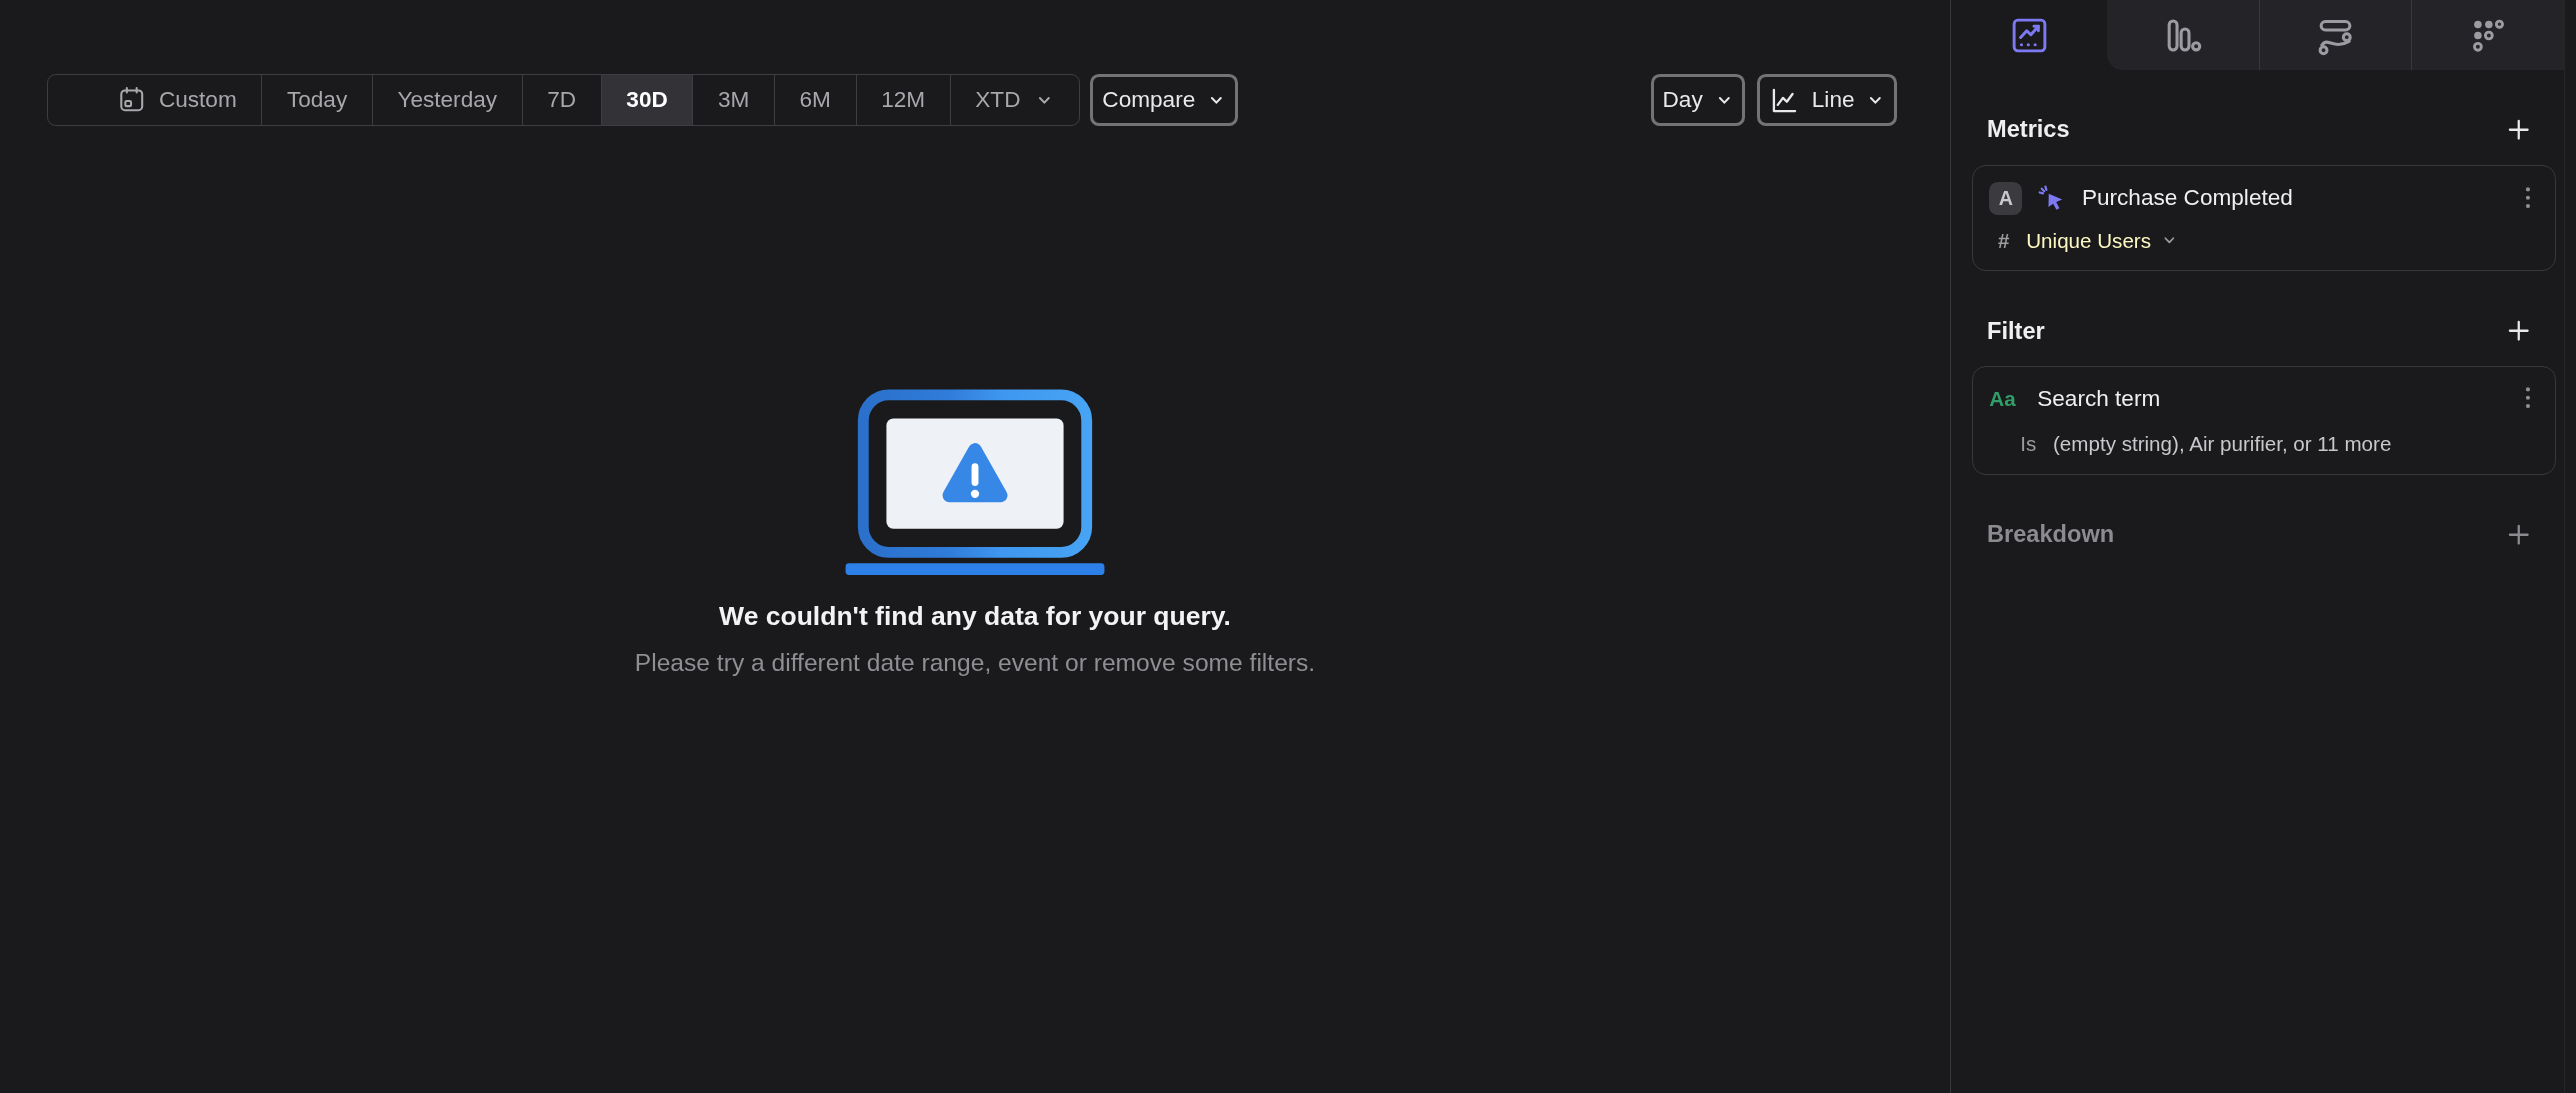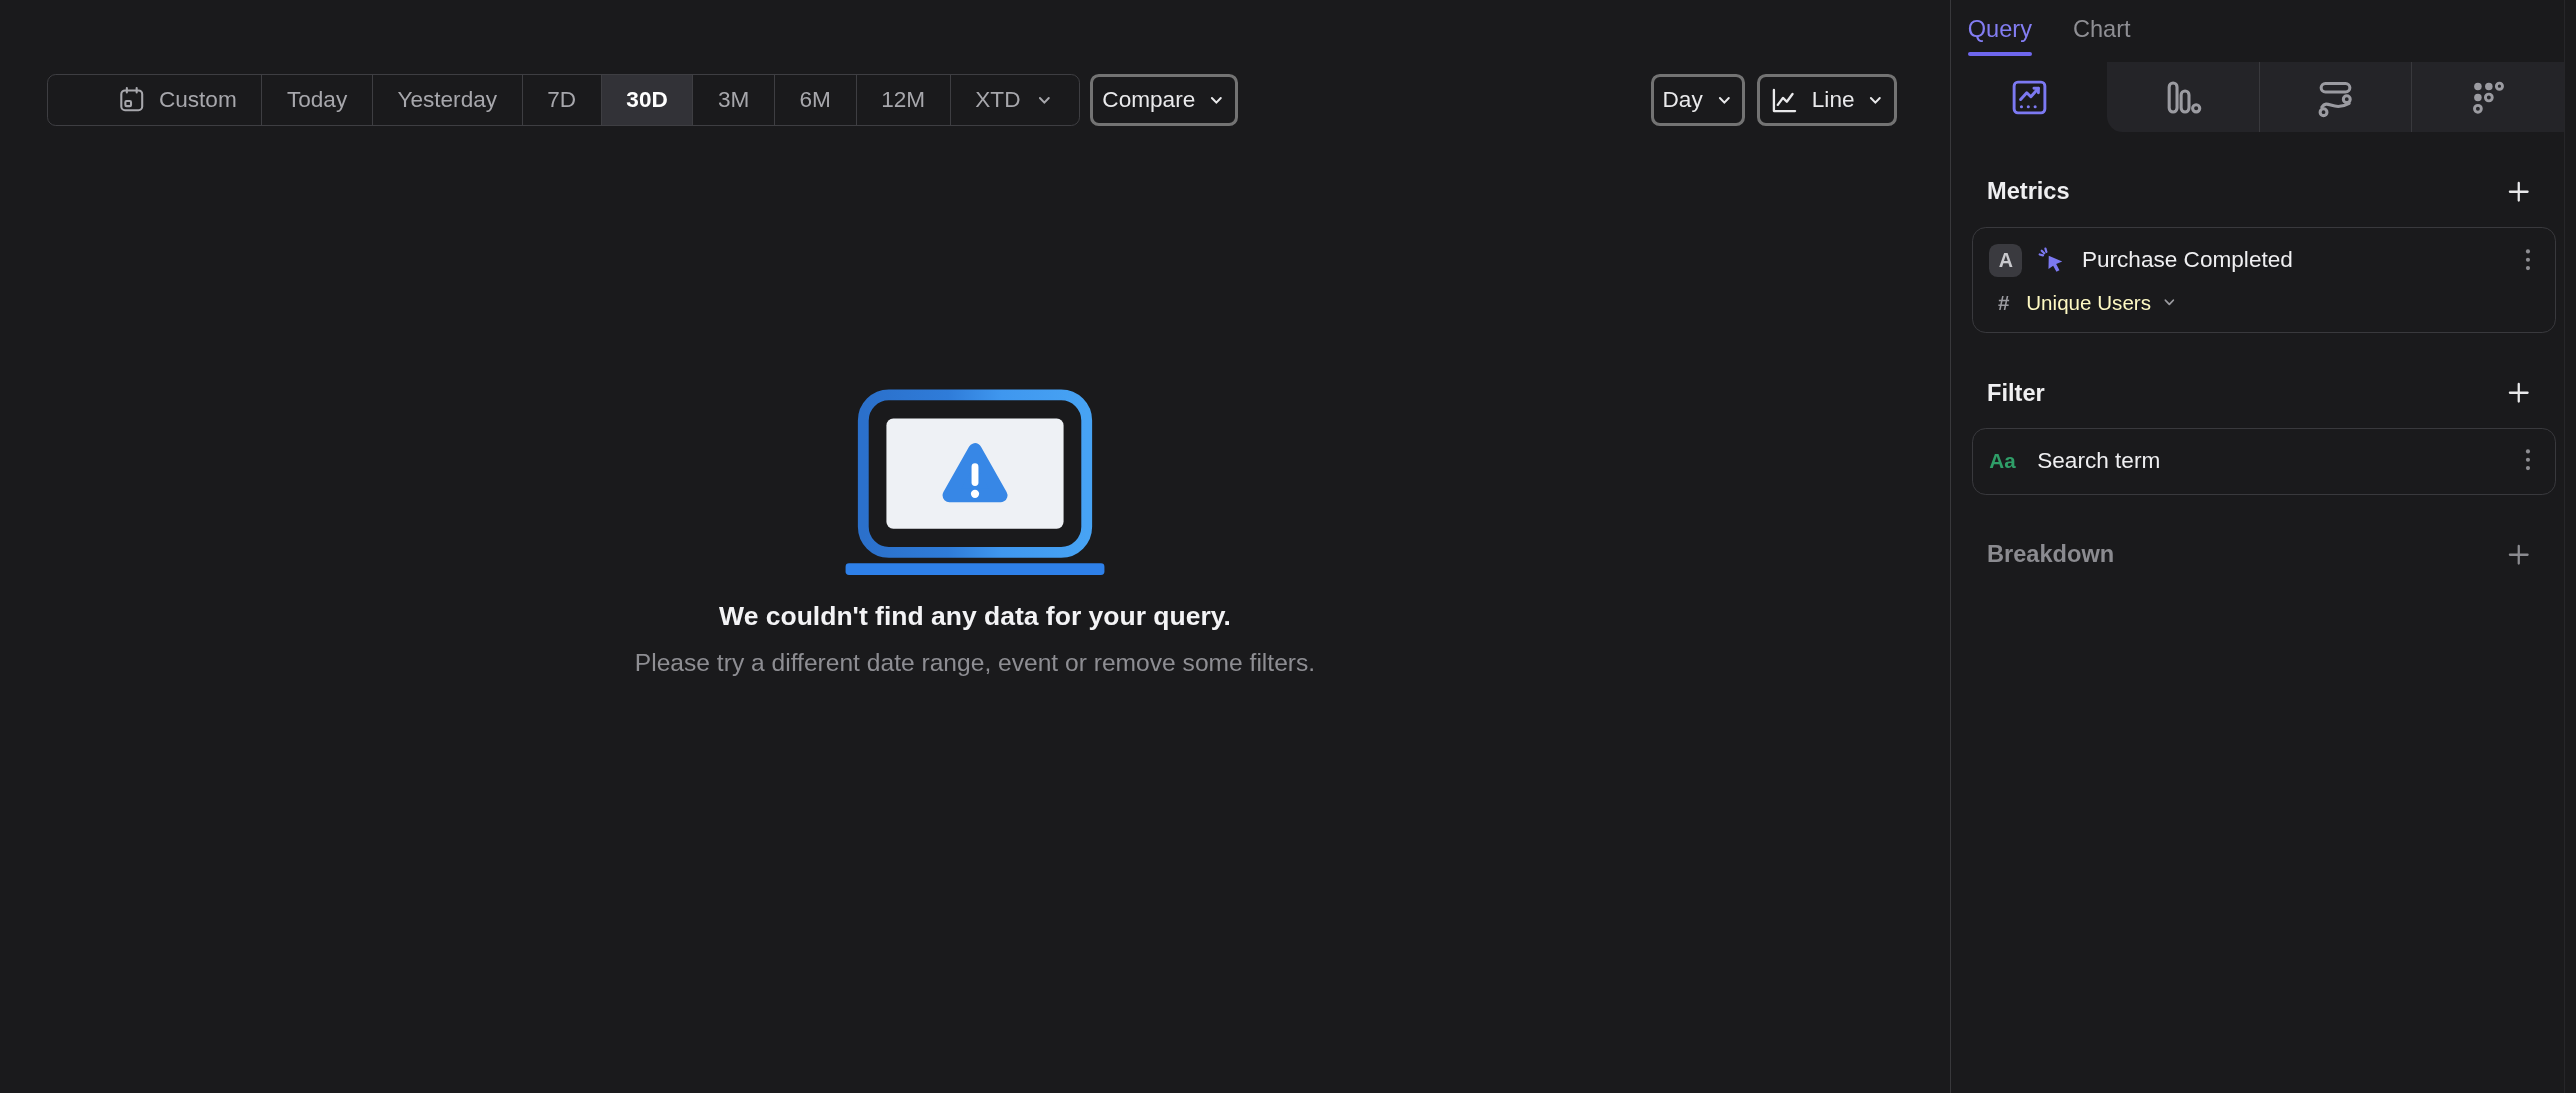--- a/index.html
+++ b/index.html
@@ -228,28 +228,20 @@
           <rect x="0.5" y="177" width="263" height="12" rx="3.5" fill="#2e80e9"></rect>
         </svg>
       </span>
       <div class="empty-title">We couldn't find any data for your query.</div>
       <div class="empty-sub">Please try a different date range, event or remove some filters.</div>
     </div>
   </div>
 
   <div class="panel">
 
-    <div class="panel-header">
-      <div class="ph-tab active">
-        <span>Query</span>
-      </div>
-      <div class="ph-tab">
-        <span>Chart</span>
-      </div>
-    </div>
 
     <div class="chart-tabs">
       <div class="ct-selected">
         <span class="icon">
           <svg width="41" height="41" viewBox="0 0 24 24" fill="none" stroke="#7c79f2" stroke-width="1.7" stroke-linecap="round" stroke-linejoin="round">
             <rect x="3" y="3" width="18" height="18" rx="2.2"></rect>
             <path d="M6.8 13.2l3.6-4 2.4 2.4 4.4-5"></path>
             <path d="M14.6 6.6h2.6v2.6"></path>
             <circle cx="7.3" cy="17.4" r="0.9" fill="#7c79f2" stroke="none"></circle>
             <circle cx="11.3" cy="17.4" r="0.9" fill="#7c79f2" stroke="none"></circle>
@@ -346,20 +338,24 @@
         <span class="filter-title">Search term</span>
         <span class="spacer"></span>
         <span class="kebab">
           <svg width="7.9" height="27.5" viewBox="0 0 8 28">
               <circle cx="4" cy="4.5" r="2.1" fill="#8e8e93"></circle>
               <circle cx="4" cy="13" r="2.1" fill="#8e8e93"></circle>
               <circle cx="4" cy="21.5" r="2.1" fill="#8e8e93"></circle>
             </svg>
         </span>
       </div>
+      <div class="filter-row2">
+        <span class="op">Is</span>
+        <span class="filter-vals">(empty string), Air purifier, or 11 more</span>
+      </div>
     </div>
 
     <div class="section-head">
       <span class="section-title muted">Breakdown</span>
       <span class="plus-btn muted">
         <svg width="29.5" height="29.5" viewBox="0 0 30 30" fill="none" stroke="currentColor" stroke-width="2.3" stroke-linecap="round">
             <path d="M15 6v18M6 15h18"></path>
           </svg>
       </span>
     </div>

